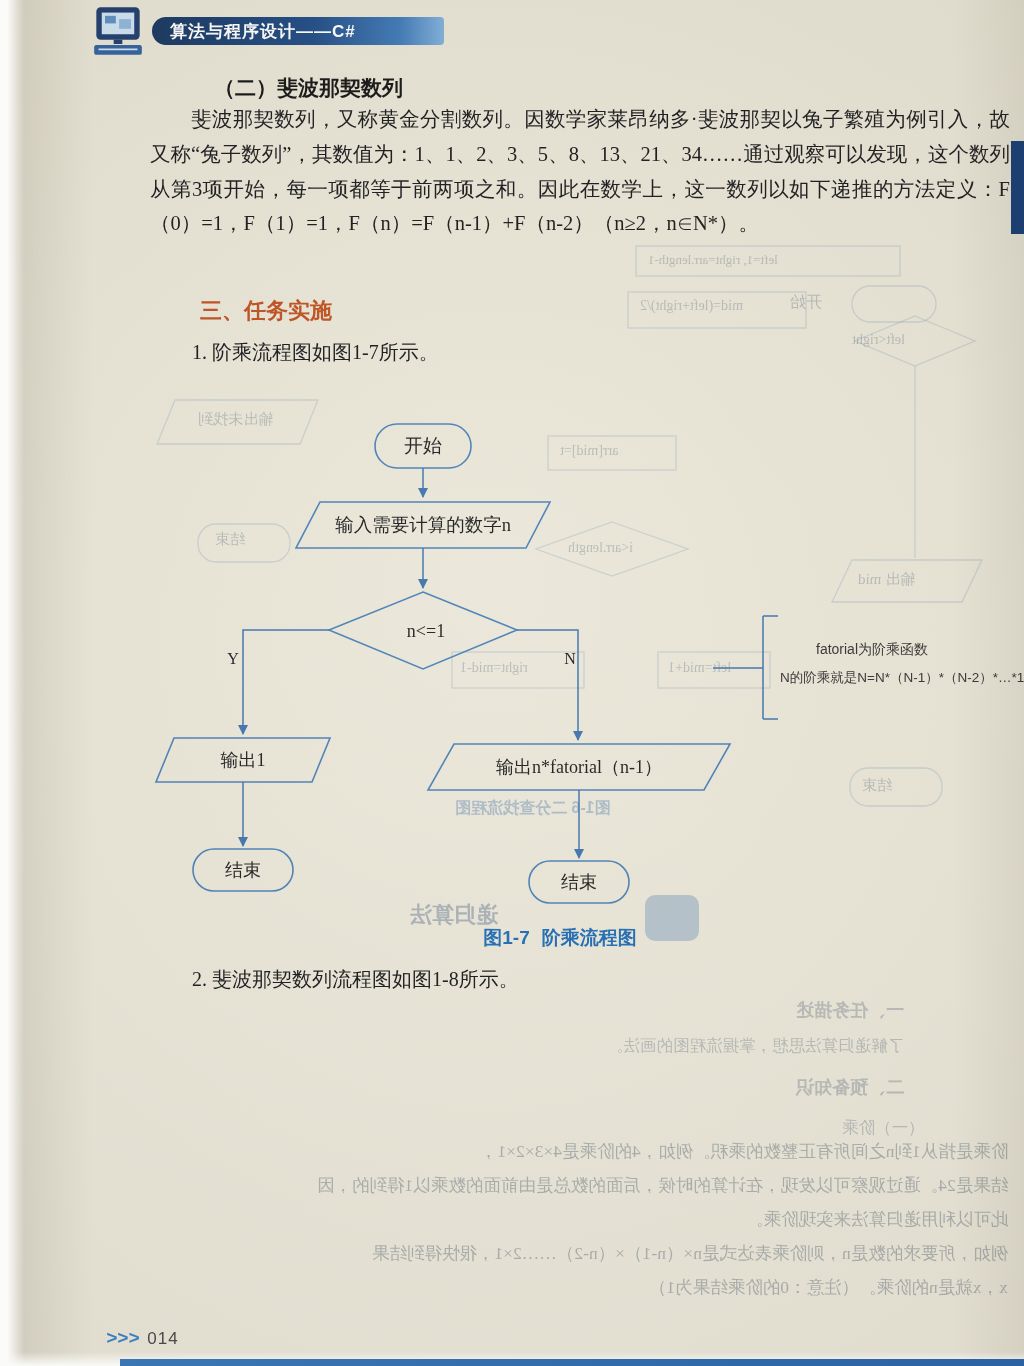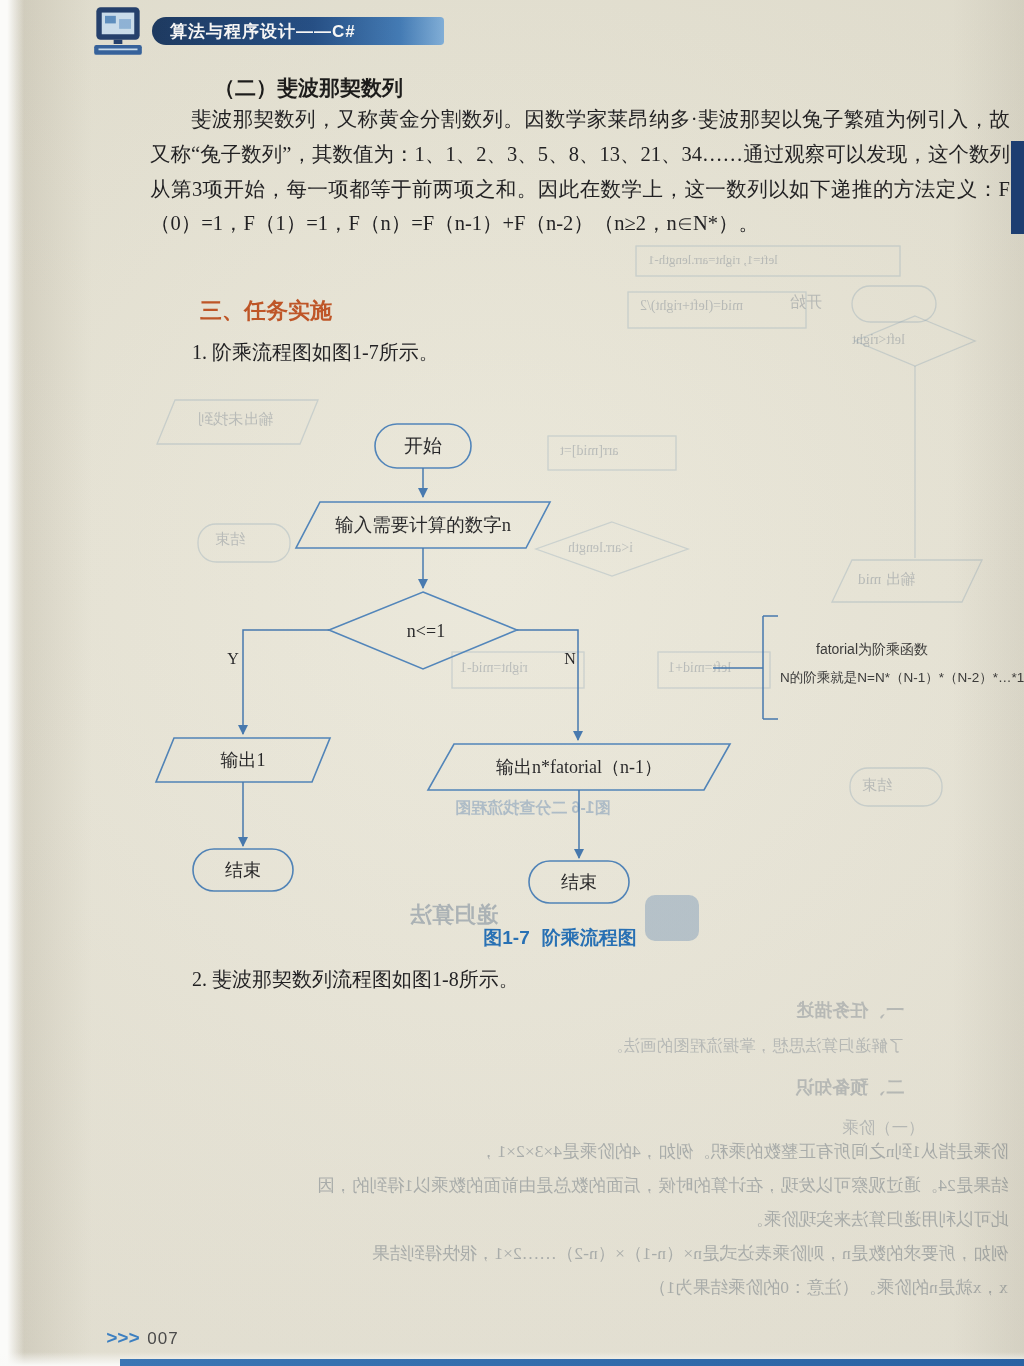--- a/index.html
+++ b/index.html
@@ -162,21 +162,21 @@
     <path class="conn" d="M713,668 L763,668 M763,616 L763,719 M763,616 L778,616 M763,719 L778,719"></path>
     <text class="note" x="816" y="654" font-size="14">fatorial为阶乘函数</text>
     <text class="note" x="780" y="682" font-size="13.5">N的阶乘就是N=N*（N-1）*（N-2）*…*1</text>
   </svg>
 
   <div class="caption">
     <span class="lbl">图1-7</span><span>阶乘流程图</span>
   </div>
 
   <div class="footer">
-    <span class="chev">&gt;&gt;&gt;</span><span class="num">007</span>
+    <span class="chev">&gt;&gt;&gt;</span><span class="num">014</span>
   </div>
 
   <div class="side-tab"></div>
   <div class="vignette"></div>
   <div class="photo-left"></div>
   <div class="photo-bottom"></div>
   <div class="bottom-blue"></div>
 </div>
 
 </body></html>

